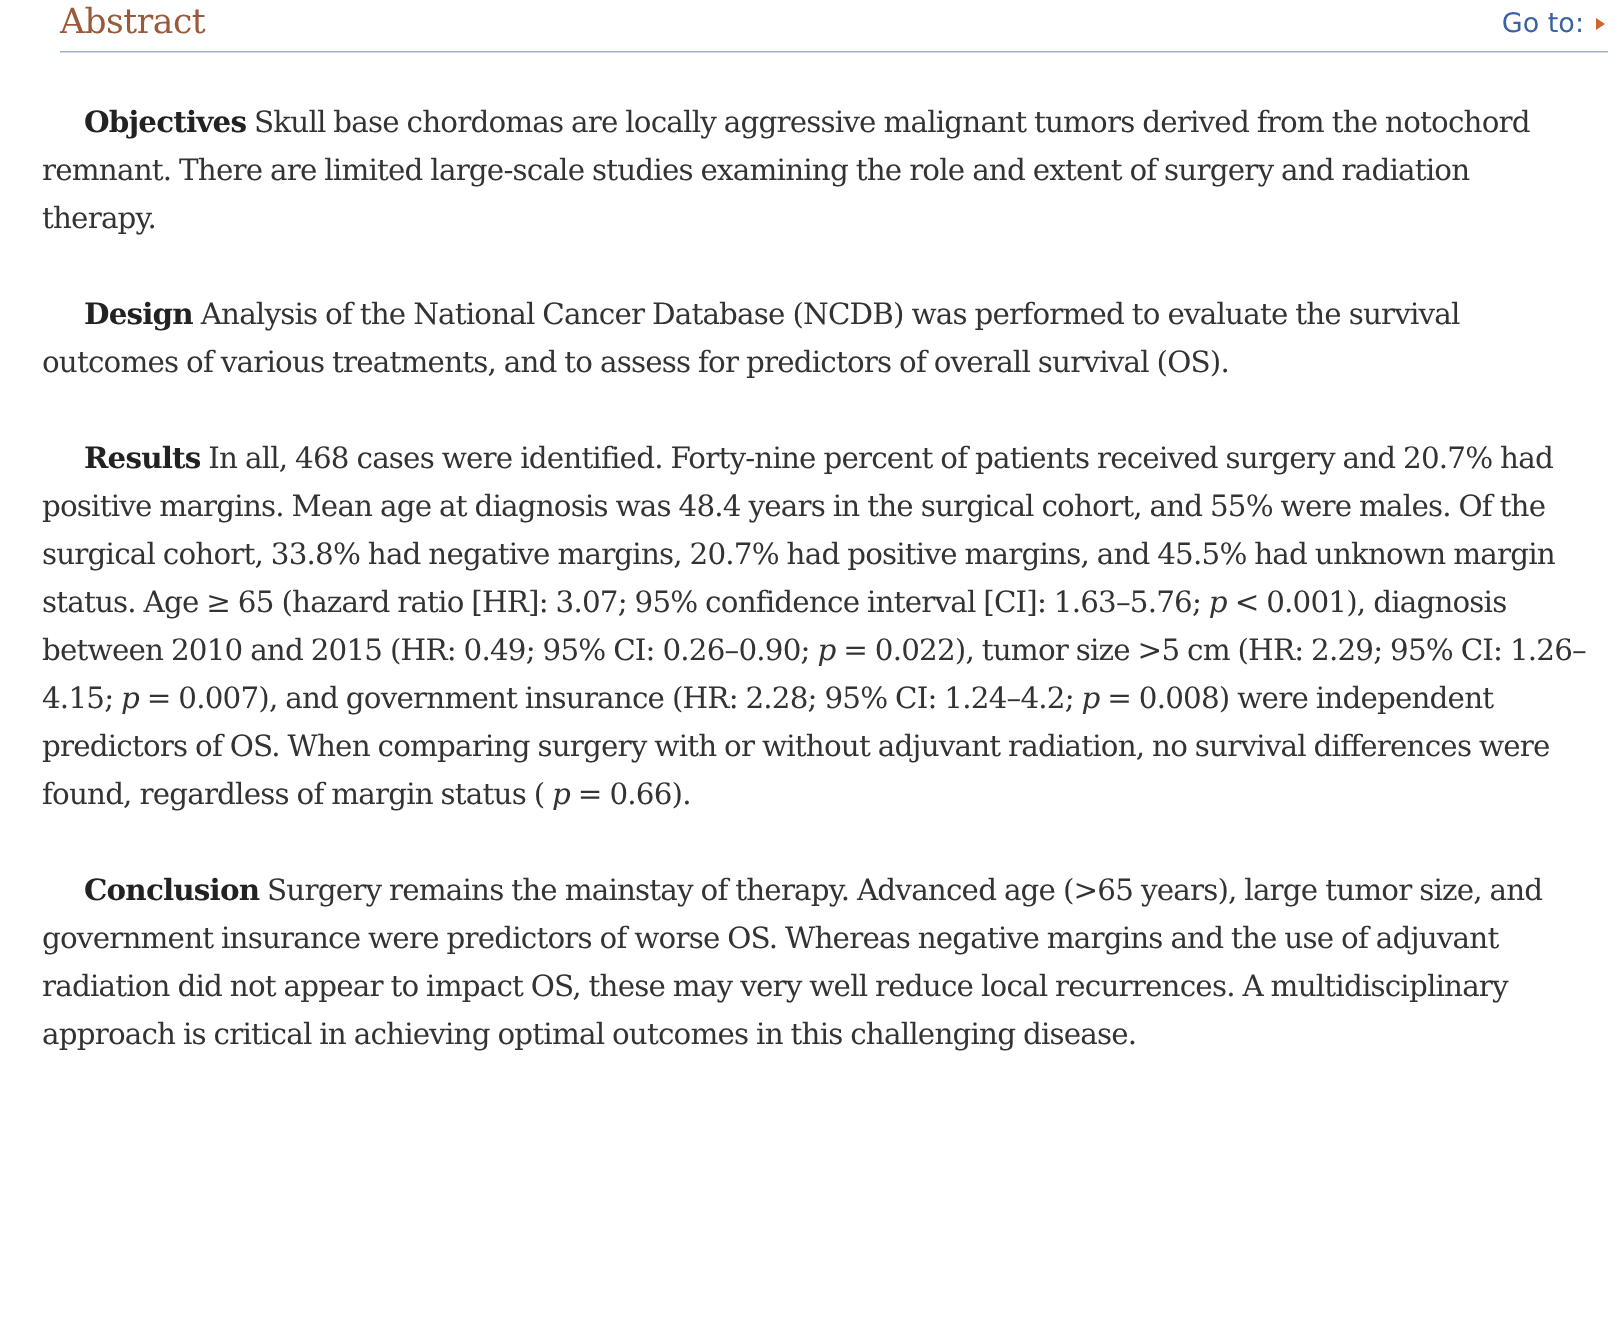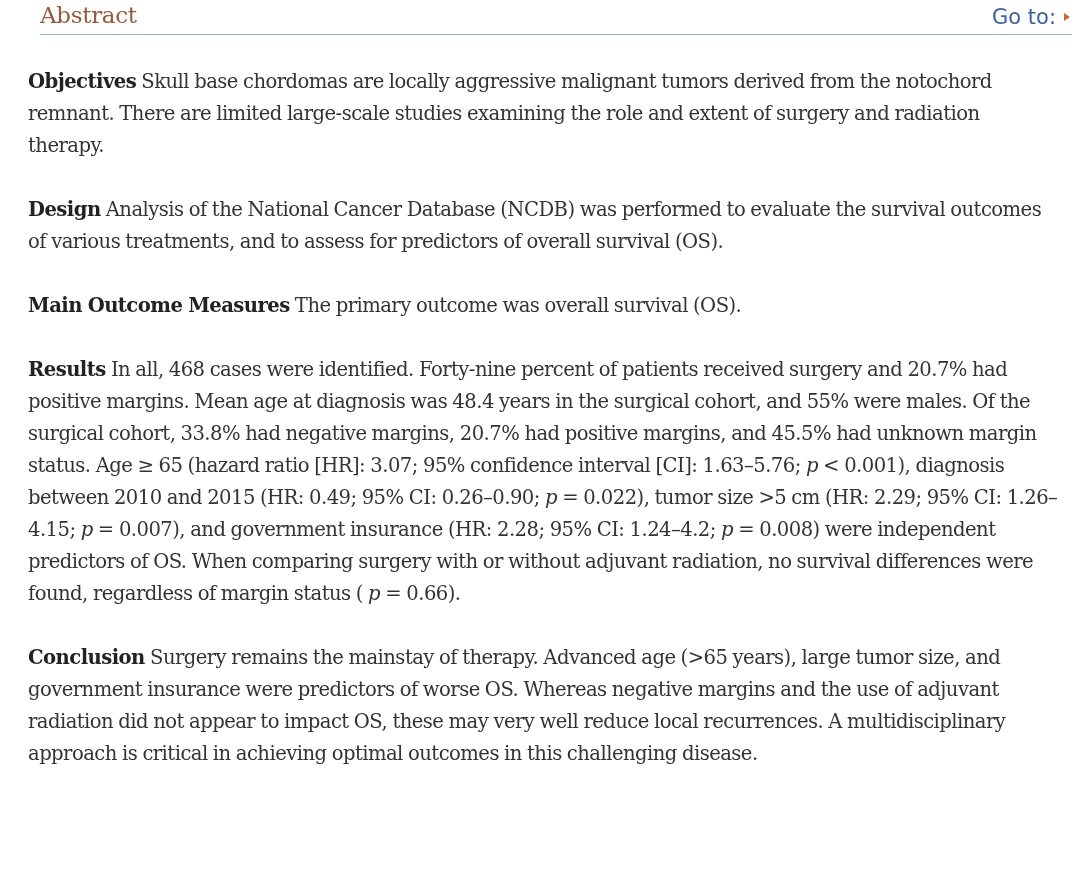--- a/index.html
+++ b/index.html
@@ -30,21 +30,21 @@
       font-family: "DejaVu Serif", "Liberation Serif", serif;
       font-size: 23px;
       color: #985a3a;
       letter-spacing: -0.3px;
     }
     .goto {
       position: absolute;
       right: 2px;
       top: 5px;
       font-family: "DejaVu Sans", "Liberation Sans", sans-serif;
-      font-size: 21px;
+      font-size: 18px;
       color: #3b62a0;
       cursor: pointer;
       display: flex;
       align-items: center;
     }
     .goto .tri {
       display: inline-block;
       width: 0;
       height: 0;
       margin-left: 8px;
@@ -61,20 +61,21 @@
     .para {
       margin: 0 0 32px 0;
       font-size: 19.6px;
       line-height: 32px;
       letter-spacing: -0.55px;
       word-spacing: -0.5px;
     }
     .para .label {
       font-weight: bold;
       color: #222;
+      margin-left: 28px;
     }
     .para .body {
       color: #333;
     }
     i { font-style: italic; }
   </style>
 </head>
 <body>
 
 <div class="header">
@@ -84,18 +85,17 @@
     <span class="tri"></span>
   </div>
 </div>
 
 <div class="content">
   <p class="para"><span class="label">Objectives</span><span class="body"> Skull base chordomas are locally aggressive malignant tumors derived from the notochord remnant. There are limited large-scale studies examining the role and extent of surgery and radiation therapy.</span></p>
 
   <p class="para"><span class="label">Design</span><span class="body"> Analysis of the National Cancer Database (NCDB) was performed to evaluate the survival outcomes of various treatments, and to assess for predictors of overall survival (OS).</span></p>
 
 
-  <p class="para"><span class="label">Main Outcome Measures</span><span class="body"> The primary outcome was overall survival (OS).</span></p>
 
   <p class="para"><span class="label">Results</span><span class="body"><span> In all, 468 cases were identified. Forty-nine percent of patients received surgery and 20.7% had positive margins. Mean age at diagnosis was 48.4 years in the surgical cohort, and 55% were males. Of the surgical cohort, 33.8% had negative margins, 20.7% had positive margins, and 45.5% had unknown margin status. Age ≥ 65 (hazard ratio [HR]: 3.07; 95% confidence interval [CI]: 1.63–5.76; </span><i>p</i><span> &lt; 0.001), diagnosis between 2010 and 2015 (HR: 0.49; 95% CI: 0.26–0.90; </span><i>p</i><span> = 0.022), tumor size &gt;5 cm (HR: 2.29; 95% CI: 1.26–4.15; </span><i>p</i><span> = 0.007), and government insurance (HR: 2.28; 95% CI: 1.24–4.2; </span><i>p</i><span> = 0.008) were independent predictors of OS. When comparing surgery with or without adjuvant radiation, no survival differences were found, regardless of margin status ( </span><i>p</i><span> = 0.66).</span></span></p>
 
   <p class="para"><span class="label">Conclusion</span><span class="body"> Surgery remains the mainstay of therapy. Advanced age (&gt;65 years), large tumor size, and government insurance were predictors of worse OS. Whereas negative margins and the use of adjuvant radiation did not appear to impact OS, these may very well reduce local recurrences. A multidisciplinary approach is critical in achieving optimal outcomes in this challenging disease.</span></p>
 </div>
 
 </body></html>

